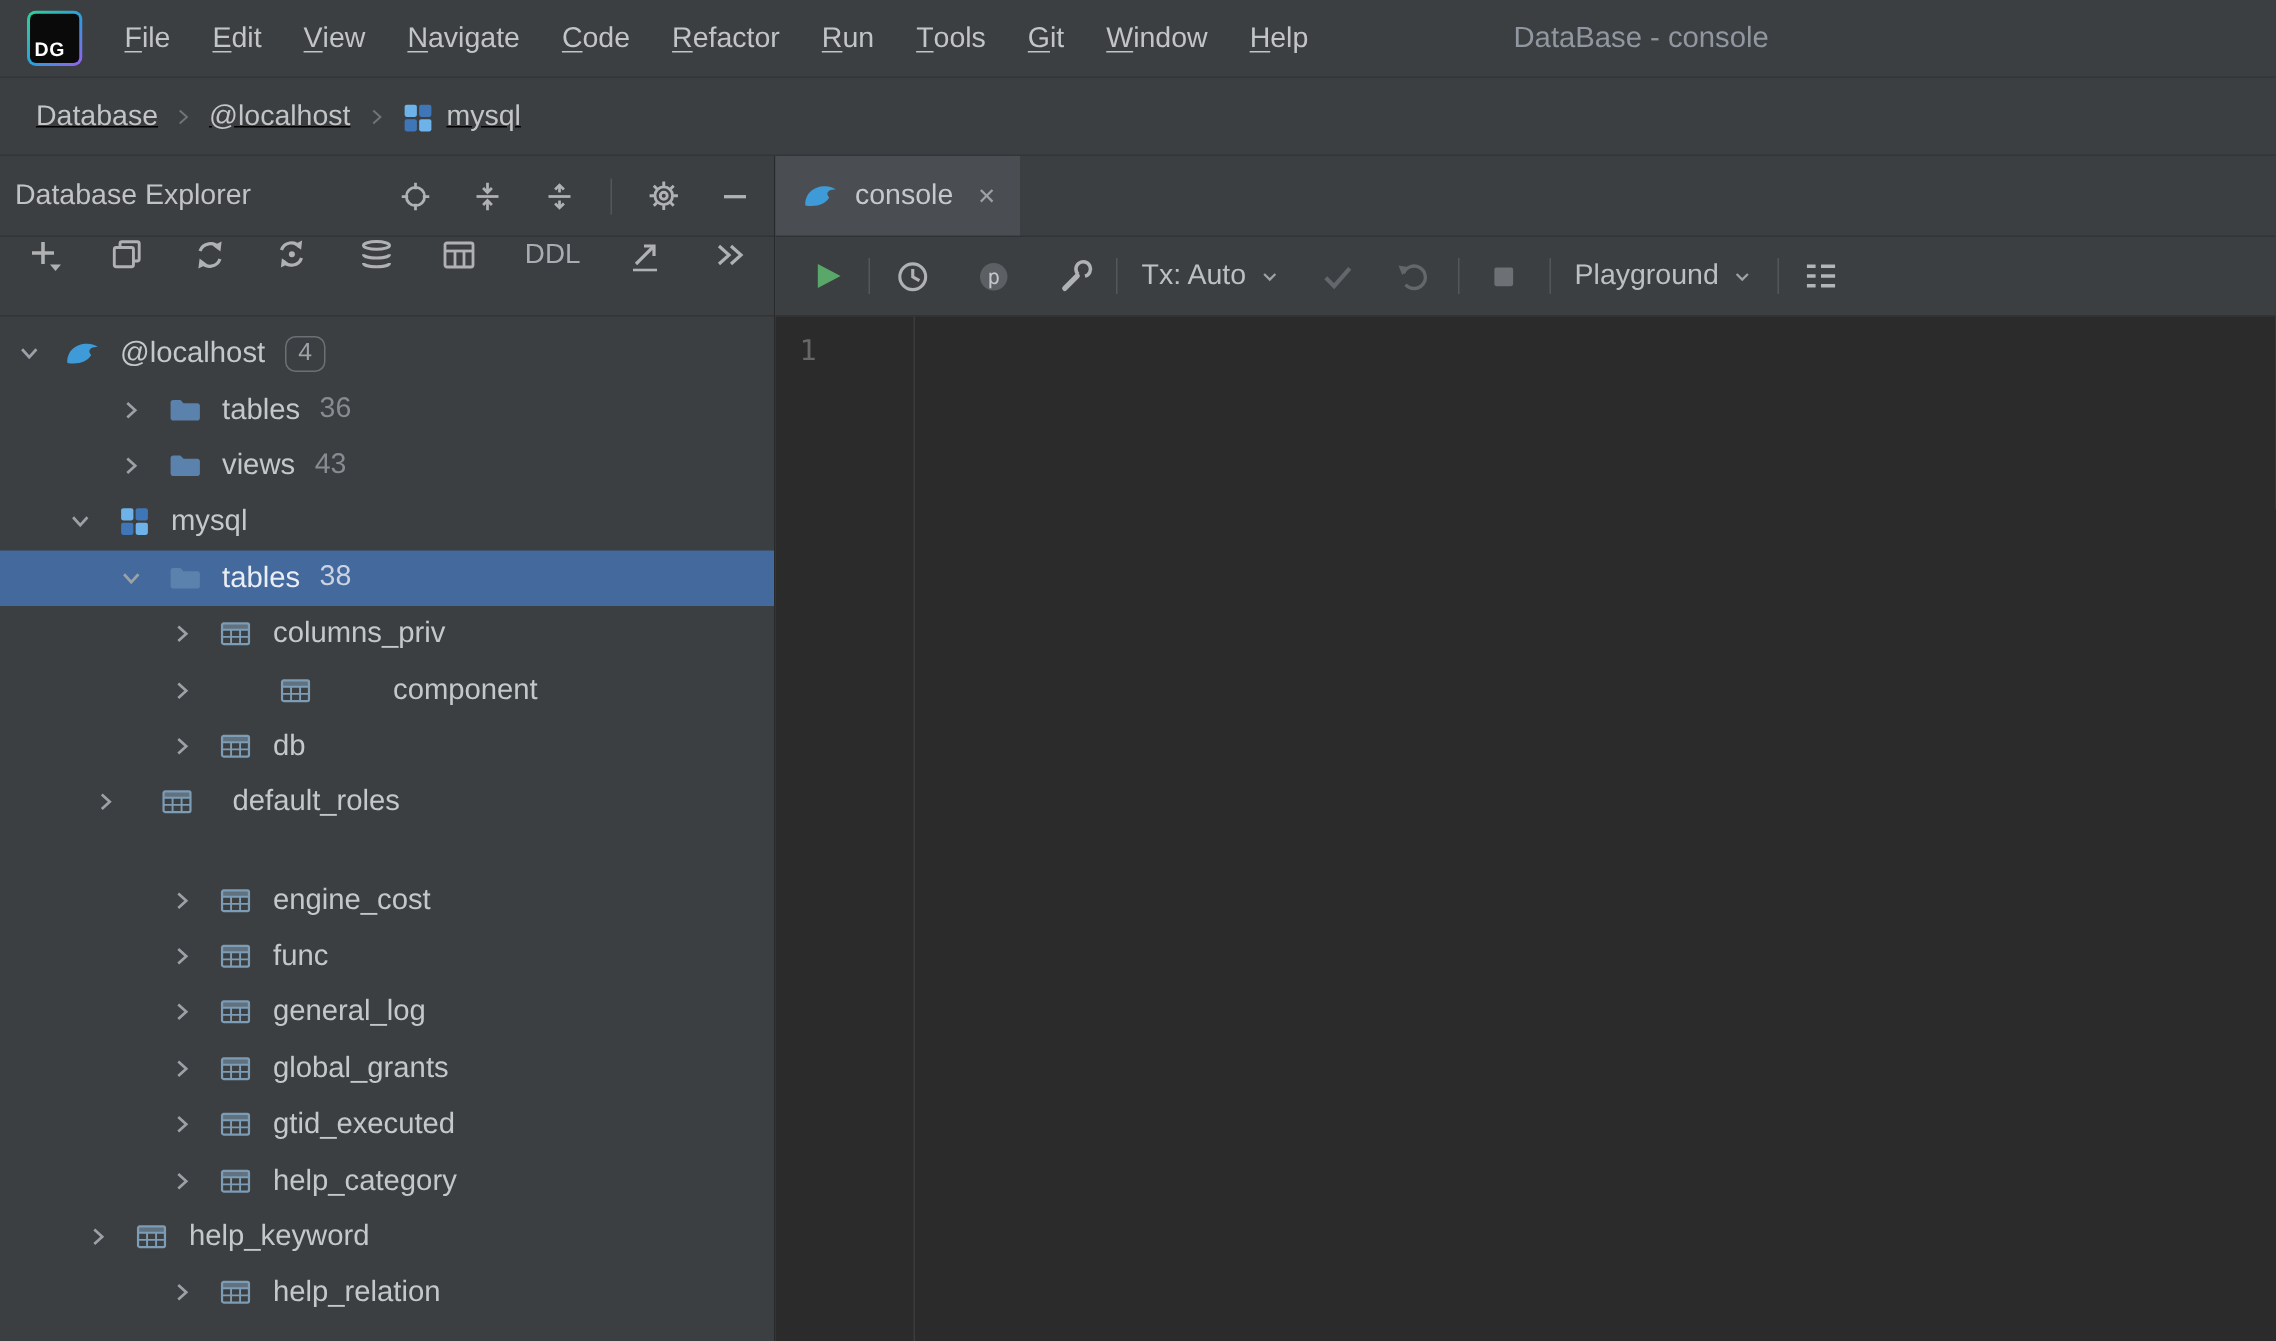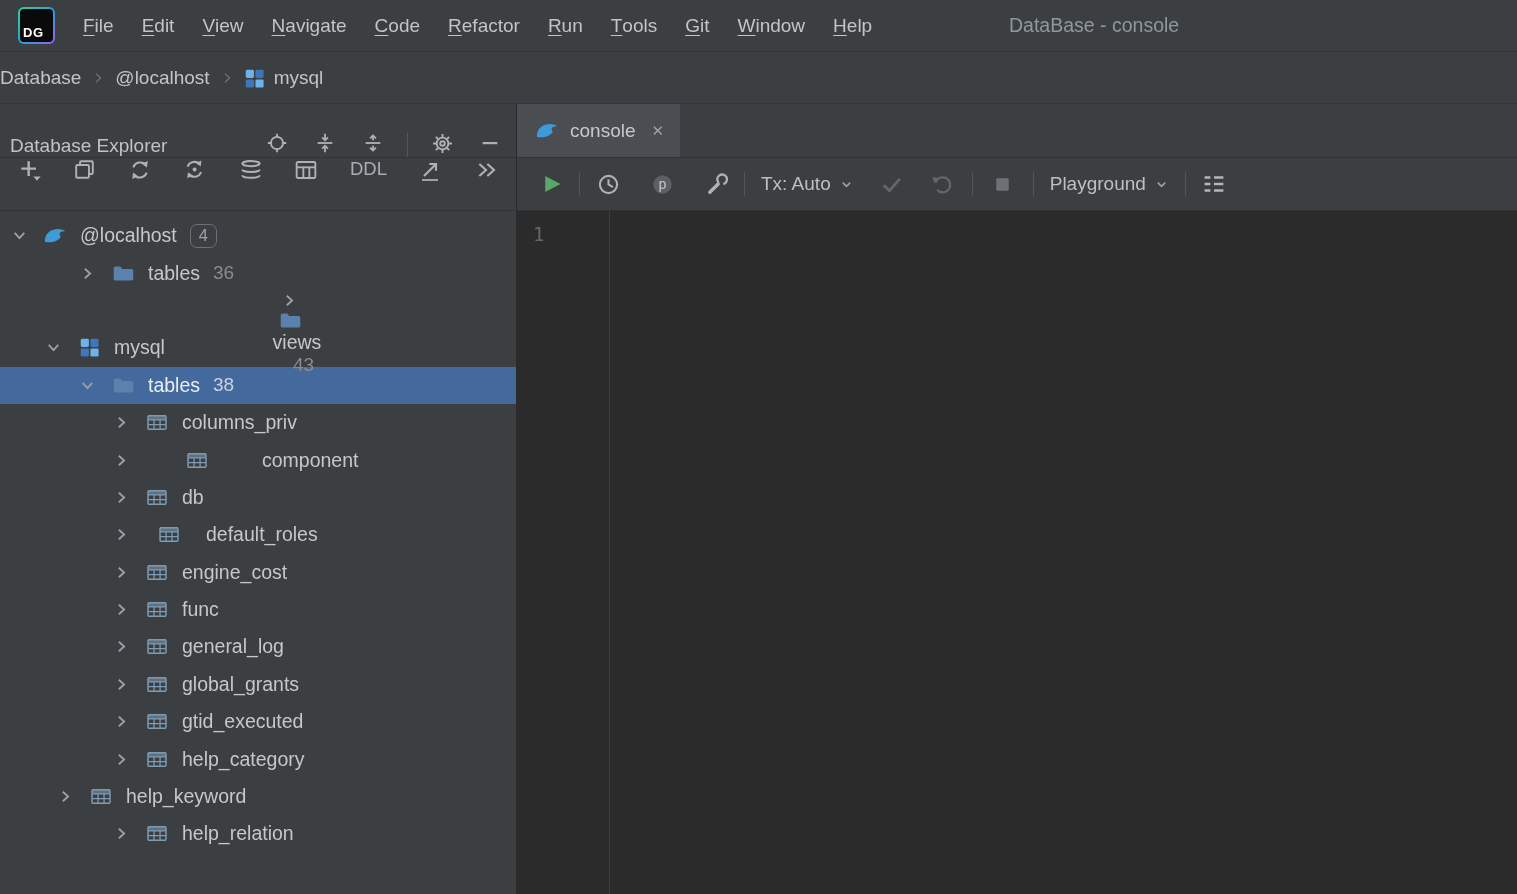--- a/index.html
+++ b/index.html
@@ -16,35 +16,35 @@
                linear-gradient(135deg,#2ed495 0%,#2d9bdf 55%,#9a5df2 100%) border-box;
     color:#fff; font-size:13px; font-weight:bold; display:flex; align-items:flex-end;
     justify-content:flex-start; padding:0 0 2px 3px; letter-spacing:.5px; }
   .menu-items { display:flex; align-items:center; height:100%; }
   .menu-item { padding:0 14px; font-size:19px; color:#c2c4c6; height:100%;
     display:flex; align-items:center; cursor:default; }
   .menu-item u { text-decoration:underline; text-underline-offset:3px; }
   .window-title { position:absolute; left:1009px; font-size:19.5px; color:#9097a0; }
 
   
-  .breadcrumbs { height:52px; display:flex; align-items:center; 
-    background:#3c3f41; border-bottom:1px solid #333638; }
+  .breadcrumbs { height:52px; display:flex; align-items:center; padding-left:24px;
+    background:#3c3f41; border-bottom:1px solid #333638;text-decoration:underline; }
   .crumb { font-size:19px; color:#c2c4c6; cursor:default; }
   .crumb-sep { display:flex; margin:0 10px; }
   .crumb-icon { display:flex; margin-right:9px; position:relative; top:1px; }
   .crumb-wrap { display:flex; align-items:center; }
 
   
   .main { display:flex; height:790px; }
   .left { width:517px; flex:none; display:flex; flex-direction:column;
     background:#3c3f41; border-right:1px solid #27292a; }
   .right { flex:1; display:flex; flex-direction:column; background:#3c3f41; }
 
   
-  .panel-header { height:54px; flex:none; display:flex; align-items:flex-end;
+  .panel-header { height:54px; flex:none; display:flex; align-items:center;
     padding:0 12px 0 10px; border-bottom:1px solid #313436; }
   .panel-title { font-size:19px; color:#c0c2c4; flex:1; }
   .hicon { width:28px; height:28px; display:flex; align-items:center;
     justify-content:center; margin-left:20px; cursor:default; }
   .vsep { width:1px; height:24px; background:#54575a; margin:0 0 0 20px; }
 
   
   .panel-toolbar { height:53px; flex:none; display:flex; align-items:flex-start;
     justify-content:space-between; padding:0 18px; border-bottom:1px solid #313436; }
   .tbicon { display:flex; align-items:center; justify-content:center; cursor:default; }
@@ -276,21 +276,21 @@
               </svg>
             </span>
             <span class="ticon">
               <svg width="23" height="19" viewBox="0 0 20 16">
                 <path d="M1.5 3.5 C1.5 2.7 2.2 2 3 2 H7.2 L9 4 H17 C17.8 4 18.5 4.7 18.5 5.5 V12.5 C18.5 13.3 17.8 14 17 14 H3 C2.2 14 1.5 13.3 1.5 12.5 Z" fill="#5a82ad"></path>
               </svg>
             </span>
             <span class="tlabel">tables</span>
             <span class="count">36</span>
           </div>
-          <div class="tree-row" style="padding-left: 78px; flex-direction: column;">
+          <div class="tree-row" style="padding-left: 78px;">
             <span class="chev">
               <svg width="17" height="17" viewBox="0 0 16 16">
                 <polyline points="5.5,3.5 10.5,8 5.5,12.5" fill="none" stroke="#9ba1a7" stroke-width="1.7"></polyline>
               </svg>
             </span>
             <span class="ticon">
               <svg width="23" height="19" viewBox="0 0 20 16">
                 <path d="M1.5 3.5 C1.5 2.7 2.2 2 3 2 H7.2 L9 4 H17 C17.8 4 18.5 4.7 18.5 5.5 V12.5 C18.5 13.3 17.8 14 17 14 H3 C2.2 14 1.5 13.3 1.5 12.5 Z" fill="#5a82ad"></path>
               </svg>
             </span>
@@ -374,39 +374,39 @@
                 <rect x="1.5" y="2.5" width="17" height="13" rx="1" fill="none" stroke="#7d9cb5" stroke-width="1.4"></rect>
                 <rect x="1.5" y="2.5" width="17" height="4" fill="#7d9cb5" opacity="0.55"></rect>
                 <line x1="1.5" y1="6.5" x2="18.5" y2="6.5" stroke="#7d9cb5" stroke-width="1.2"></line>
                 <line x1="1.5" y1="11" x2="18.5" y2="11" stroke="#7d9cb5" stroke-width="1.2"></line>
                 <line x1="7.2" y1="6.5" x2="7.2" y2="15.5" stroke="#7d9cb5" stroke-width="1.2"></line>
                 <line x1="12.9" y1="6.5" x2="12.9" y2="15.5" stroke="#7d9cb5" stroke-width="1.2"></line>
               </svg>
             </span>
             <span class="tlabel">db</span>
           </div>
-          <div class="tree-row" style="padding-left: 112px; gap: 12px;">
+          <div class="tree-row" style="padding-left: 61px; gap: 12px;">
             <span class="chev">
               <svg width="17" height="17" viewBox="0 0 16 16">
                 <polyline points="5.5,3.5 10.5,8 5.5,12.5" fill="none" stroke="#9ba1a7" stroke-width="1.7"></polyline>
               </svg>
             </span>
             <span class="ticon">
               <svg width="22" height="19" viewBox="0 0 20 18">
                 <rect x="1.5" y="2.5" width="17" height="13" rx="1" fill="none" stroke="#7d9cb5" stroke-width="1.4"></rect>
                 <rect x="1.5" y="2.5" width="17" height="4" fill="#7d9cb5" opacity="0.55"></rect>
                 <line x1="1.5" y1="6.5" x2="18.5" y2="6.5" stroke="#7d9cb5" stroke-width="1.2"></line>
                 <line x1="1.5" y1="11" x2="18.5" y2="11" stroke="#7d9cb5" stroke-width="1.2"></line>
                 <line x1="7.2" y1="6.5" x2="7.2" y2="15.5" stroke="#7d9cb5" stroke-width="1.2"></line>
                 <line x1="12.9" y1="6.5" x2="12.9" y2="15.5" stroke="#7d9cb5" stroke-width="1.2"></line>
               </svg>
             </span>
             <span class="tlabel">default_roles</span>
           </div>
-          <div class="tree-row" style="padding-left: 112px;">
+          <div class="tree-row" style="padding-left: 112px; margin-top: 28px;">
             <span class="chev">
               <svg width="17" height="17" viewBox="0 0 16 16">
                 <polyline points="5.5,3.5 10.5,8 5.5,12.5" fill="none" stroke="#9ba1a7" stroke-width="1.7"></polyline>
               </svg>
             </span>
             <span class="ticon">
               <svg width="22" height="19" viewBox="0 0 20 18">
                 <rect x="1.5" y="2.5" width="17" height="13" rx="1" fill="none" stroke="#7d9cb5" stroke-width="1.4"></rect>
                 <rect x="1.5" y="2.5" width="17" height="4" fill="#7d9cb5" opacity="0.55"></rect>
                 <line x1="1.5" y1="6.5" x2="18.5" y2="6.5" stroke="#7d9cb5" stroke-width="1.2"></line>

